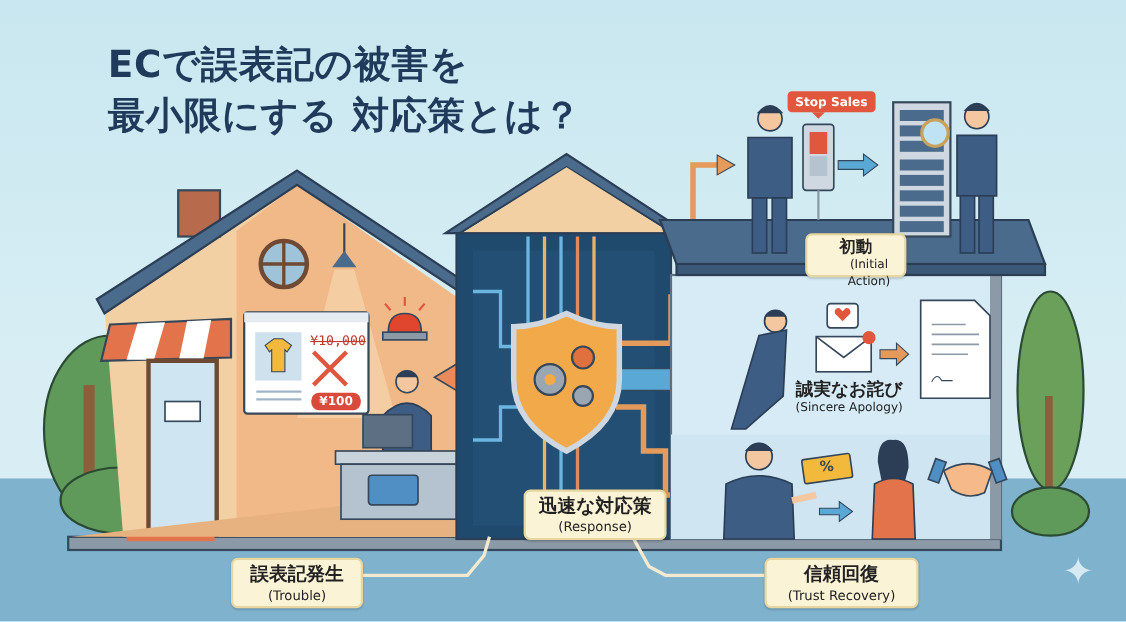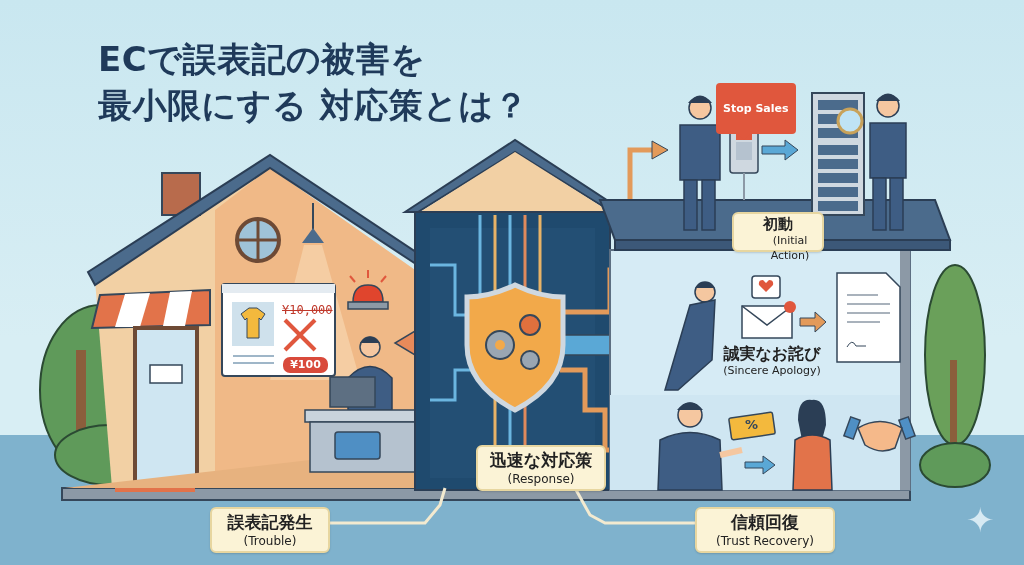--- a/index.html
+++ b/index.html
@@ -8,21 +8,21 @@
   .stage { position: absolute; left: 0; top: 0; width: 1024px; height: 565px; background: linear-gradient(#c9e7f0 0%, #d8eef4 60%, #d8eef4 100%); overflow: hidden; }
   .ground { position: absolute; left: 0; top: 435px; width: 1024px; height: 130px; background: #7fb2cd; }
   .title { position: absolute; left: 98px; top: 36px; color: #1f3a5a; font-weight: bold; font-size: 34px; line-height: 46px; letter-spacing: 0.5px; }
   .title div { white-space: nowrap; }
 
   
   .label { position: absolute; background: #fbf3d6; border: 2px solid #e7d6a0; border-radius: 6px; text-align: center; color: #222; box-shadow: 0 1px 2px rgba(0,0,0,0.15); }
   .label .jp { font-weight: bold; font-size: 17px; line-height: 22px; }
   .label .en { font-size: 12px; line-height: 16px; }
 
-  .bubble { position: absolute; background: #e0573d; color: #fff; font-weight: bold; font-size: 11px; padding: 19px 7px; border-radius: 4px; }
+  .bubble { position: absolute; background: #e0573d; color: #fff; font-weight: bold; font-size: 11px; padding: 3px 7px; border-radius: 4px; }
   .bubble:after { content: ""; position: absolute; left: 22px; bottom: -6px; border: 6px solid transparent; border-top-color: #e0573d; border-bottom: 0; }
 
   .sparkle { position: absolute; left: 966px; top: 503px; color: #d7eaf3; font-size: 34px; line-height: 34px; }
   svg { position: absolute; left: 0; top: 0; }
 </style>
 </head>
 <body>
 
 <div class="stage">
   <div class="ground"></div>

